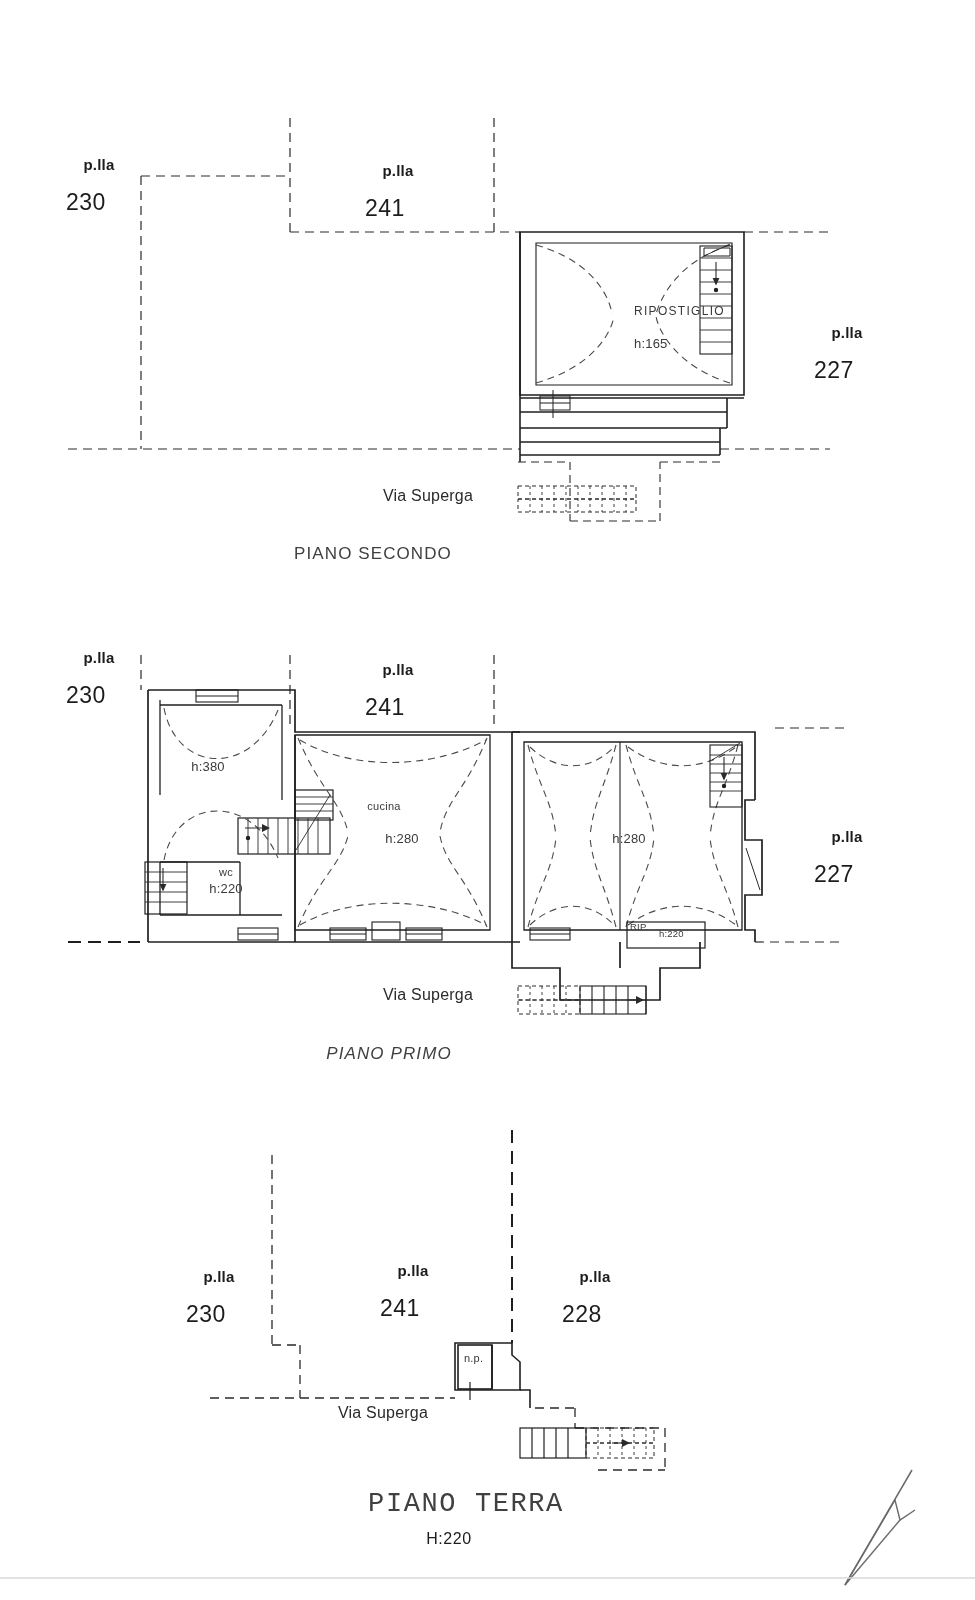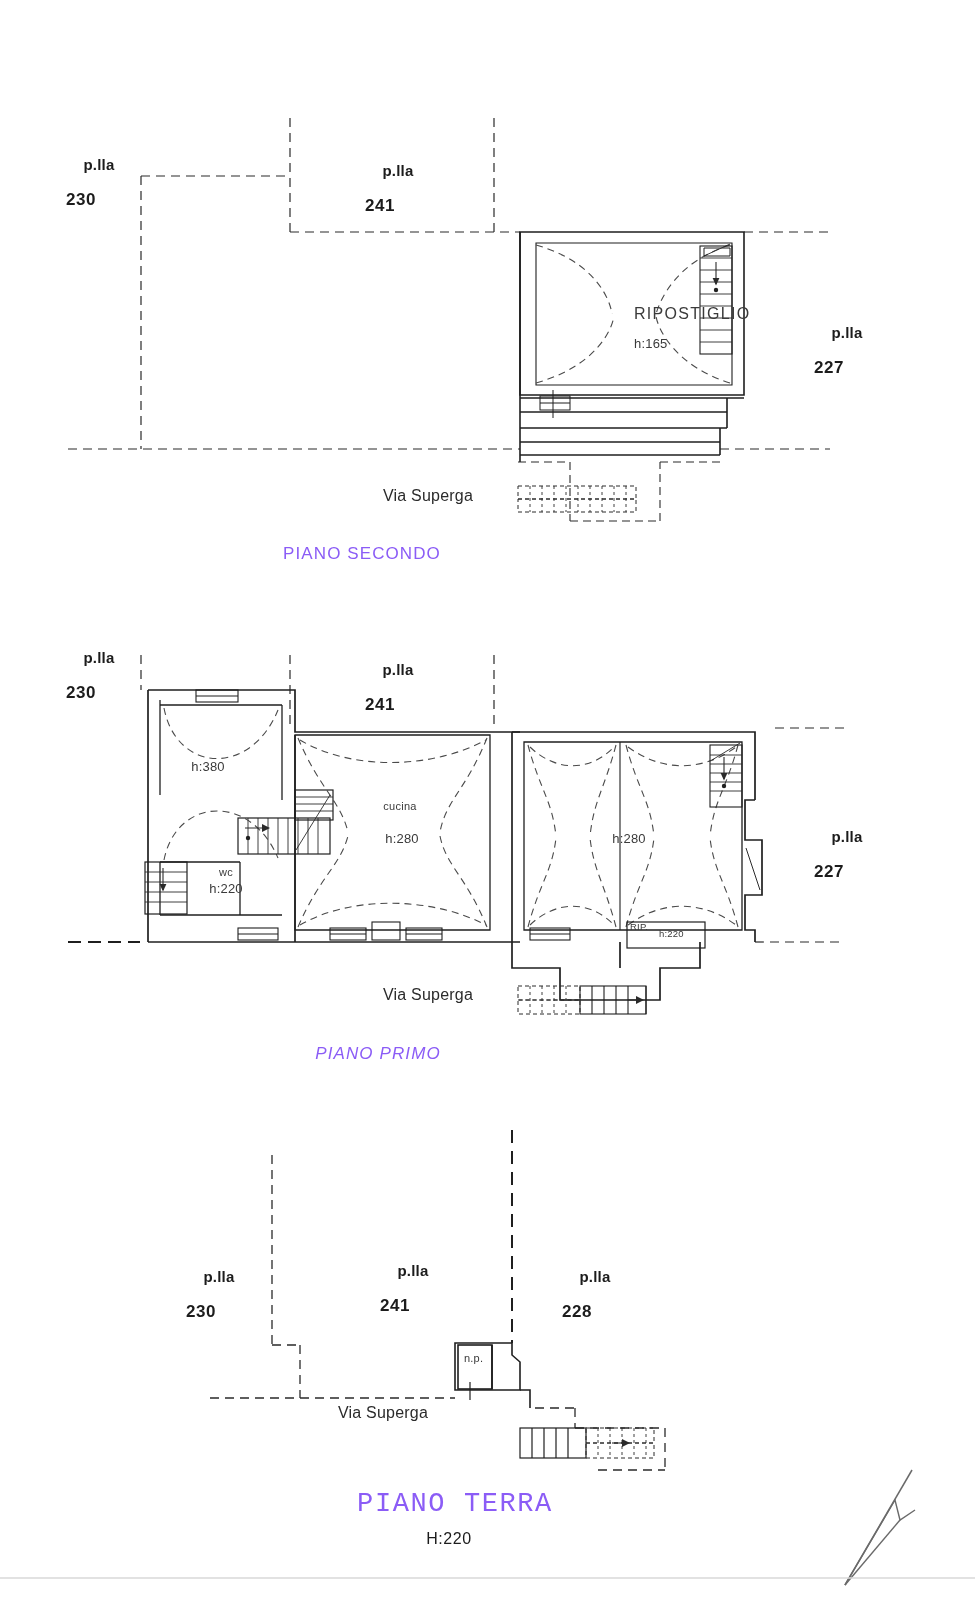--- a/index.html
+++ b/index.html
@@ -35,45 +35,46 @@
     color: #1c1c1c;
   }
   .parcel {
     font-size: 15px;
     font-weight: bold;
     letter-spacing: 0.2px;
     text-align: left;
   }
   .parcel .pn {
     display: block;
-    font-size: 17px;
-    font-weight: bold;
+    font-size: 23px;
+    font-weight: normal;
     letter-spacing: 0.5px;
   }
   .street {
     font-size: 16px;
     color: #2b2b2b;
     letter-spacing: .2px;
   }
   .floor-title {
     font-size: 17px;
     letter-spacing: 1.1px;
-    color: #8b5cf6;
+    color: #404040;
+    margin-left: 11px;
   }
   .floor-title.big {
     font-size: 27px;
     letter-spacing: 1.6px;
     font-family: Liberation Mono, monospace;
   }
   .floor-sub {
     font-size: 16px;
     letter-spacing: .6px;
   }
   .room {
-    font-size: 16px;
+    font-size: 12px;
     color: #3a3a3a;
     letter-spacing: 1.3px;
   }
   .room.small {
     font-size: 11px;
     letter-spacing: .3px;
   }
   .hgt {
     font-size: 13px;
     color: #3a3a3a;
@@ -442,21 +443,21 @@
   <div class="lbl parcel" style="left:365px; top:645px;">
     <span>p.lla</span>
     <span class="pn">241</span>
   </div>
   <div class="lbl parcel" style="left:814px; top:812px;">
     <span>p.lla</span>
     <span class="pn">227</span>
   </div>
 
   <div class="lbl hgt ctr" style="left:208px; top:760px;">h:380</div>
-  <div class="lbl room small ctr" style="left:400px; top:800px;">cucina</div>
+  <div class="lbl room small ctr" style="left:384px; top:800px;">cucina</div>
   <div class="lbl hgt ctr" style="left:402px; top:832px;">h:280</div>
   <div class="lbl room small ctr" style="left:226px; top:866px;">wc</div>
   <div class="lbl hgt ctr" style="left:226px; top:882px;">h:220</div>
   <div class="lbl hgt ctr" style="left:629px; top:832px;">h:280</div>
   <div class="lbl tiny" style="left:630px; top:922px;">RIP.</div>
   <div class="lbl tiny" style="left:659px; top:929px;">h:220</div>
 
   <div class="lbl street ctr" style="left:428px; top:986px;">Via Superga</div>
   <div class="lbl floor-title ctr" style="left:378px; top:1044px;font-style:italic;">PIANO PRIMO</div>
 

